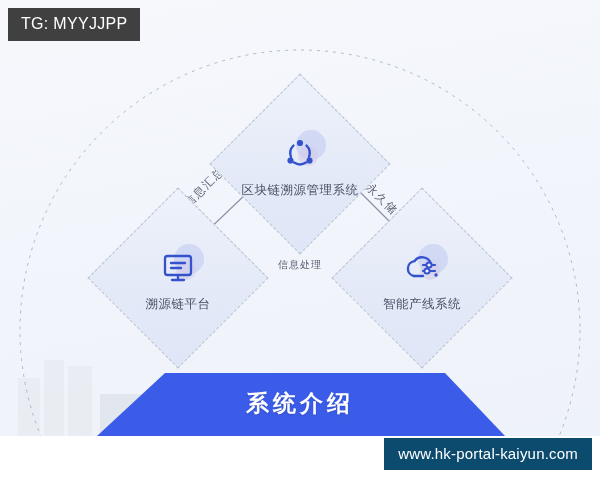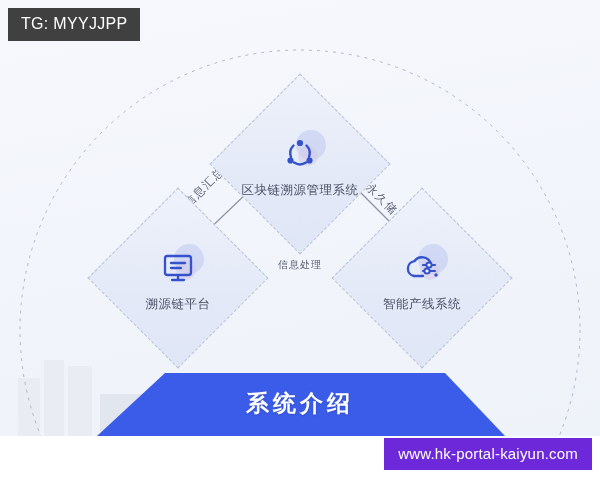--- a/index.html
+++ b/index.html
@@ -201,21 +201,21 @@
     color: #ffffff;
     font-size: 16px;
     padding: 7px 13px 8px 13px;
     letter-spacing: .3px;
     white-space: nowrap;
   }
   .site-badge {
     position: absolute;
     right: 8px;
     bottom: 10px;
-    background: #6d28d9;
+    background: #0c4a6e;
     color: #ffffff;
     font-size: 15px;
     padding: 7px 14px 8px 14px;
     letter-spacing: .2px;
     white-space: nowrap;
   }
 </style>
 </head>
 <body>
 

